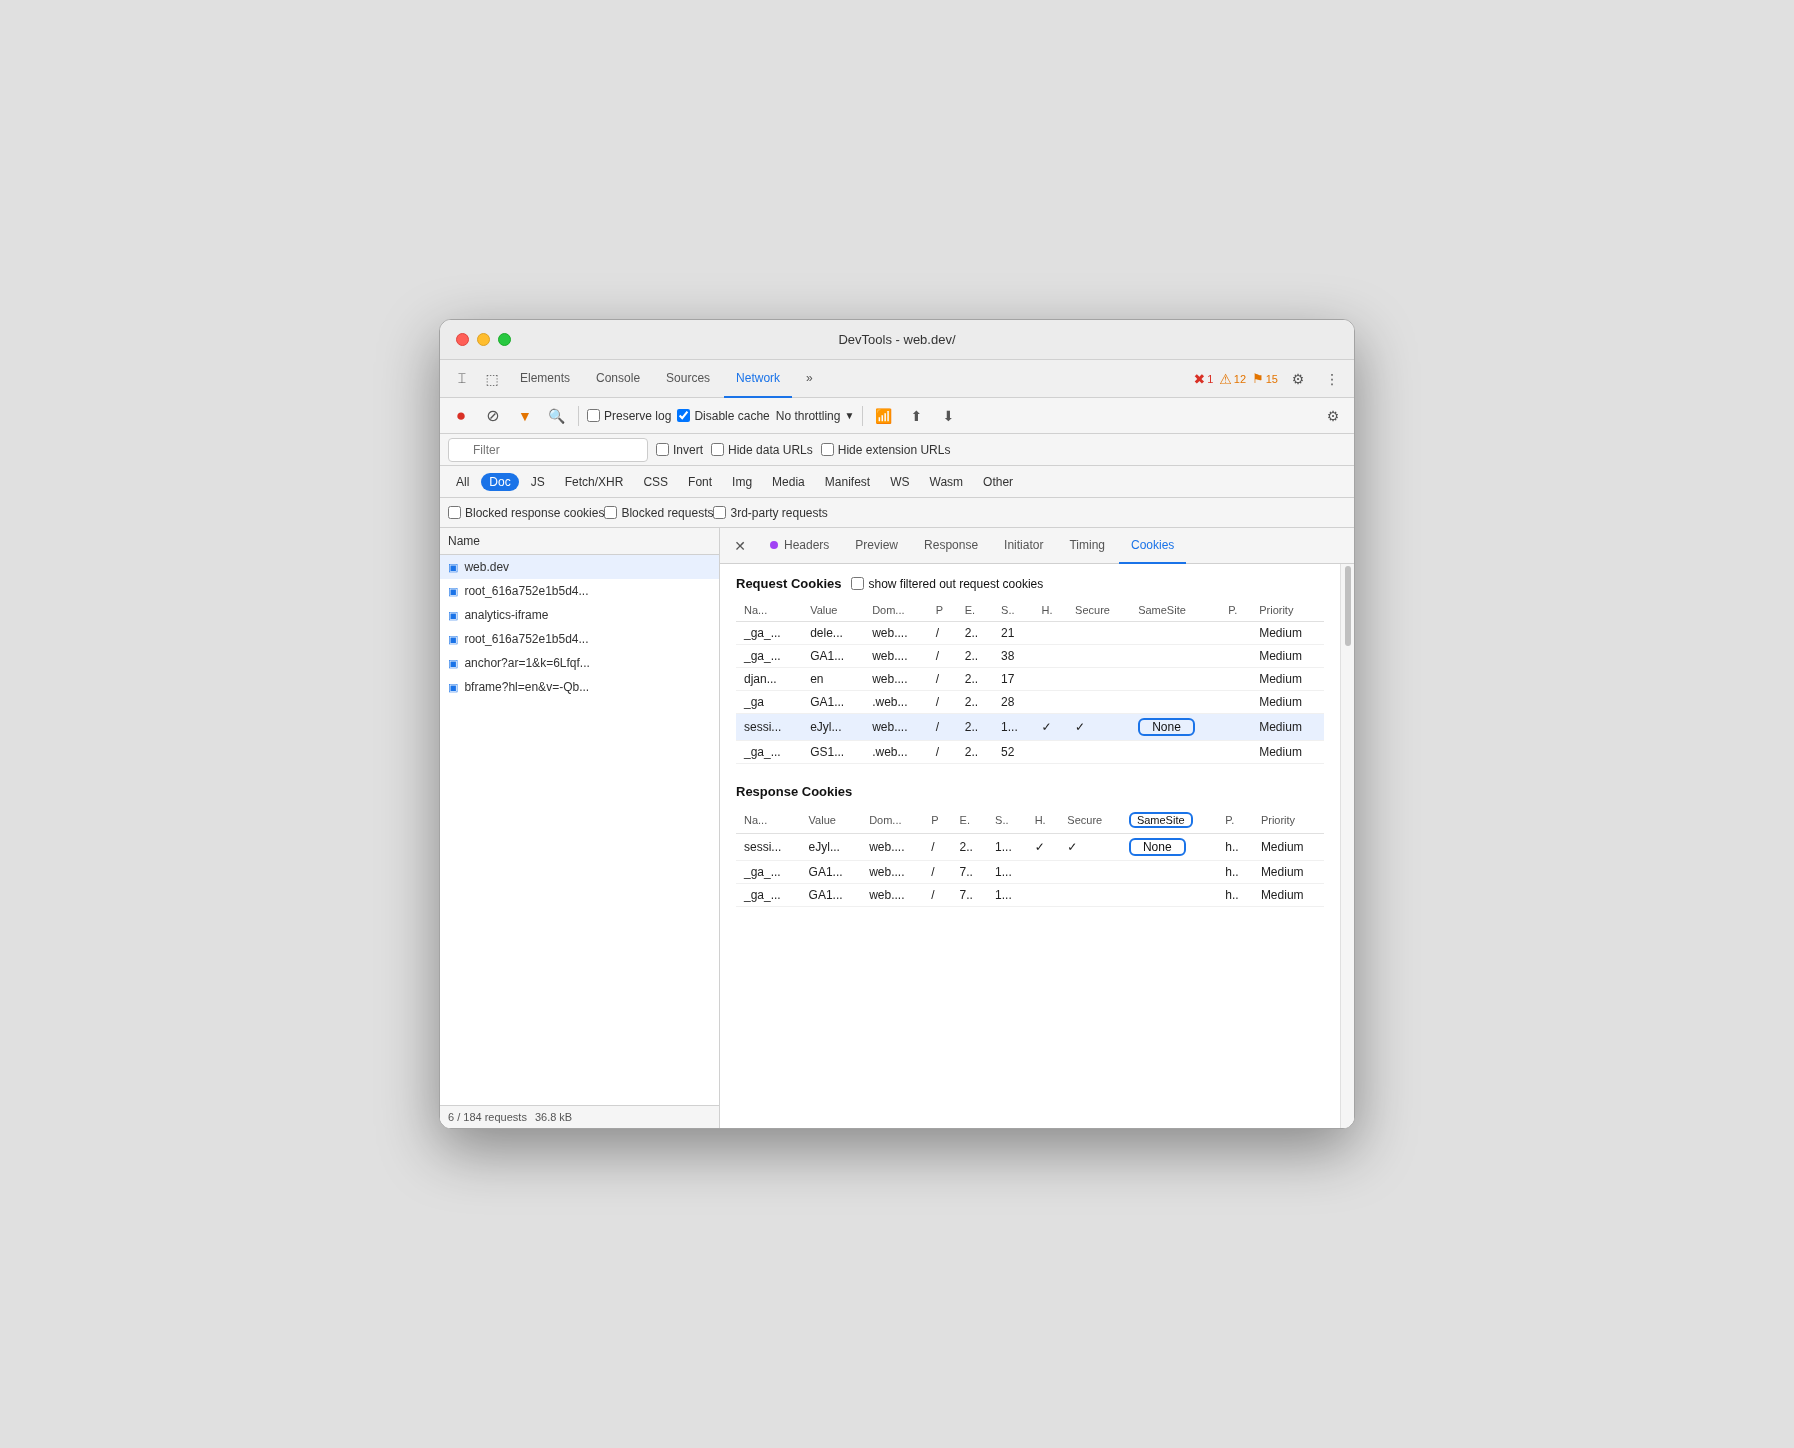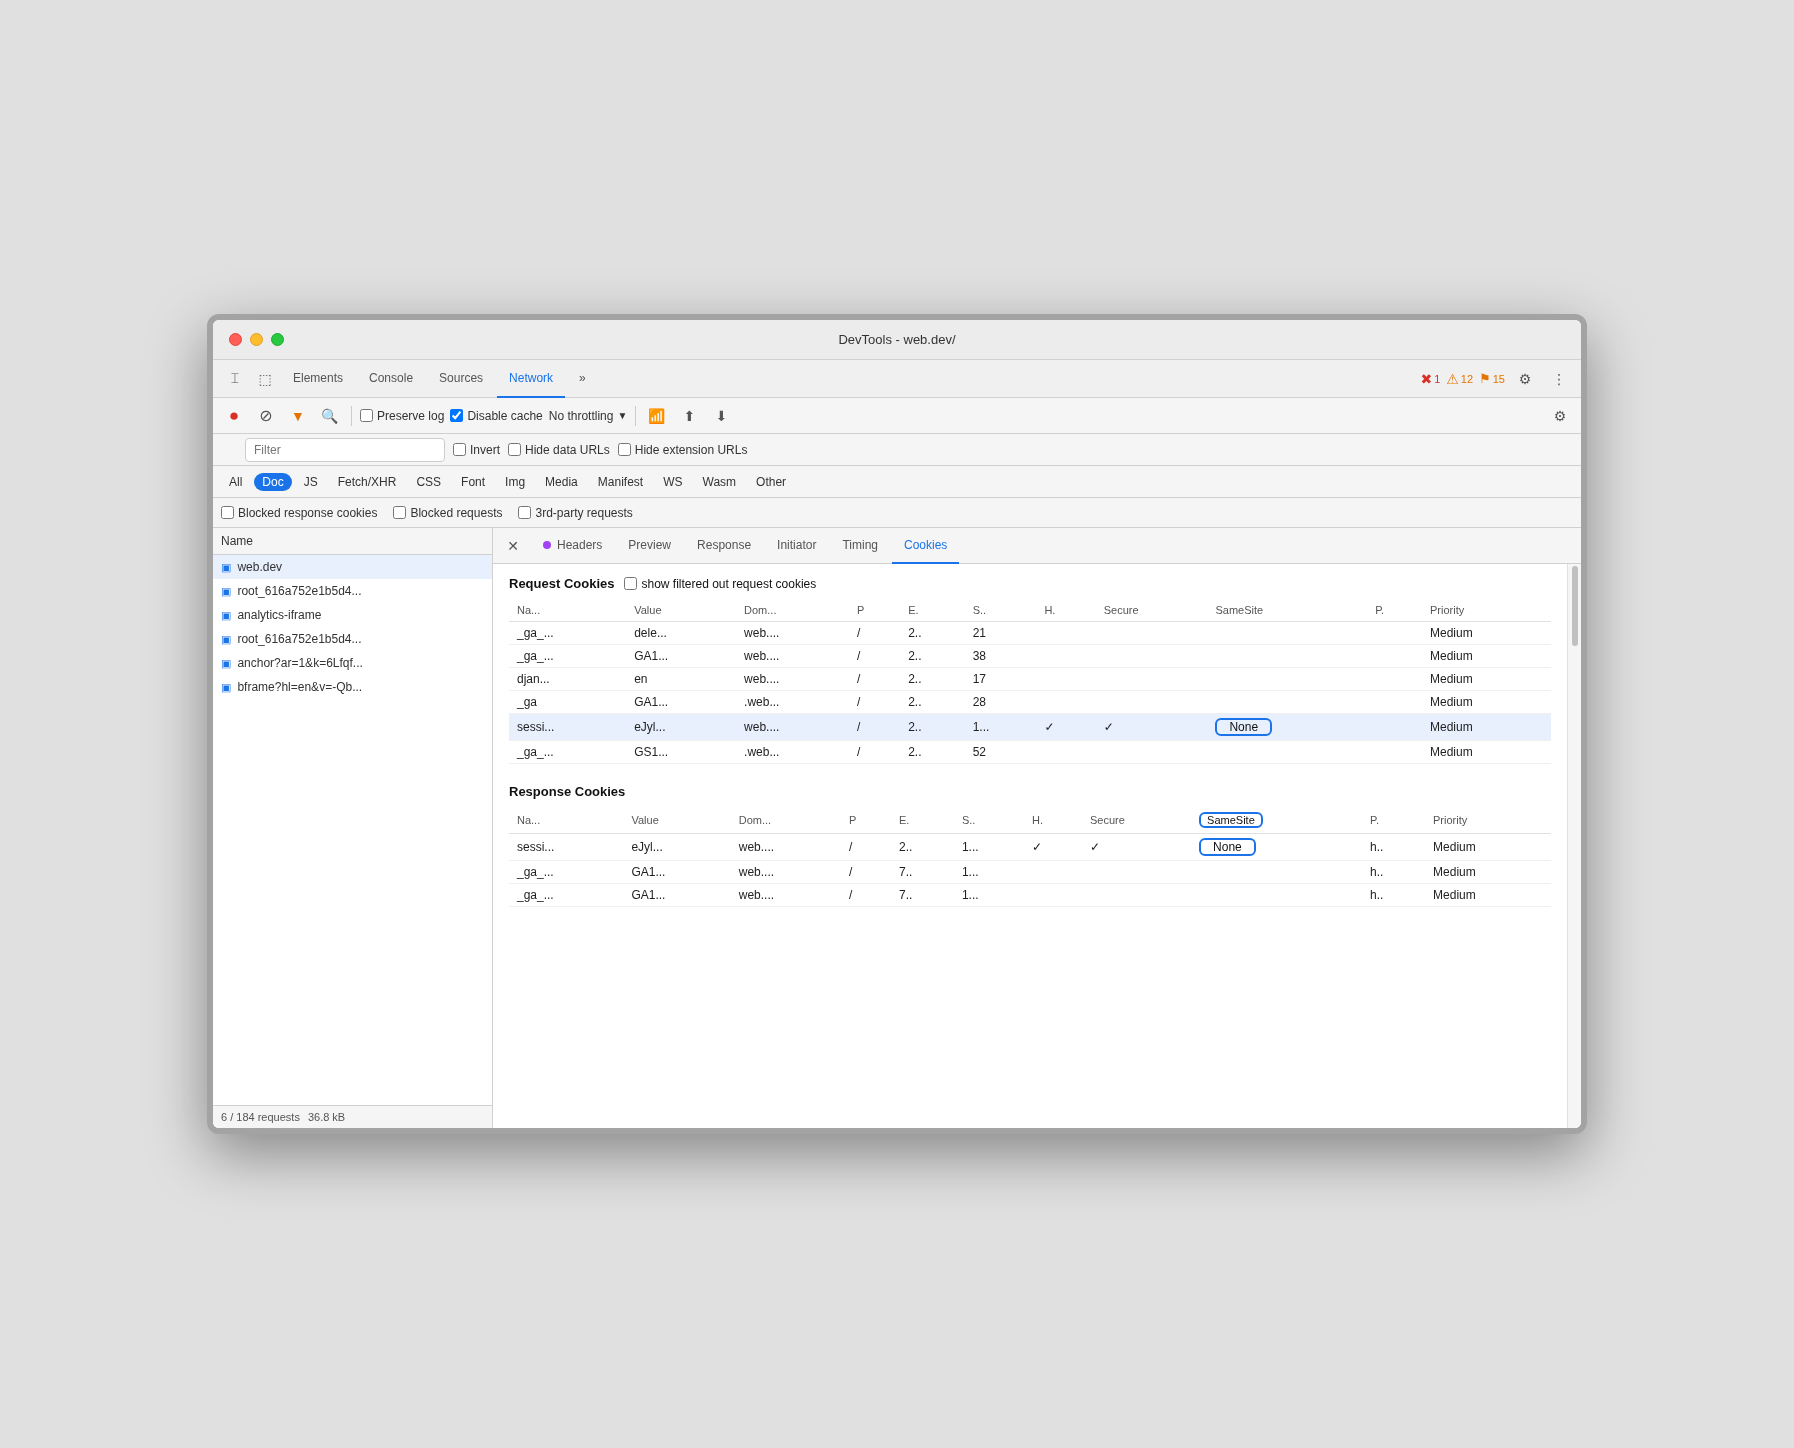--- a/index.html
+++ b/index.html
@@ -6,26 +6,26 @@
     body {
       background: #e0e0e0;
       display: flex;
       justify-content: center;
       align-items: center;
       min-height: 100vh;
       font-family: -apple-system, BlinkMacSystemFont, 'Helvetica Neue', sans-serif;
       font-size: 12px;
     }
     .window {
-      width: 1380px;
+      width: 916px;
       background: #ffffff;
       border-radius: 12px;
       box-shadow: 0 20px 60px rgba(0,0,0,0.4);
       overflow: hidden;
-      border: 6px solid #a3a3a3;
+      border: 1px solid #a3a3a3;
     }
     
     .title-bar {
       background: #ececec;
       border-bottom: 1px solid #d0d0d0;
       padding: 12px 16px;
       display: flex;
       align-items: center;
       position: relative;
     }
@@ -170,25 +170,24 @@
       align-items: center;
       padding: 4px 8px;
       gap: 8px;
       height: 32px;
     }
     .filter-input {
       width: 200px;
       height: 24px;
       border: 1px solid #ccc;
       border-radius: 4px;
-      padding: 0 8px;
+      padding: 0 24px;
       font-size: 12px;
       background: white;
       outline: none;
-      margin-left: 24px;
     }
     .filter-checkbox-label {
       display: flex;
       align-items: flex-start;
       gap: 4px;
       font-size: 12px;
       color: #333;
       cursor: pointer;
     }
     
@@ -215,21 +214,21 @@
       background: #1a73e8;
       color: white;
     }
     
     .blocked-row {
       background: #f5f5f5;
       border-bottom: 1px solid #d0d0d0;
       display: flex;
       align-items: center;
       padding: 4px 8px;
-      gap: 16px;
+      gap: 0;
       height: 30px;
     }
     .blocked-checkbox-label {
       display: flex;
       align-items: center;
       gap: 4px;
       font-size: 12px;
       color: #333;
       cursor: pointer;
     }

